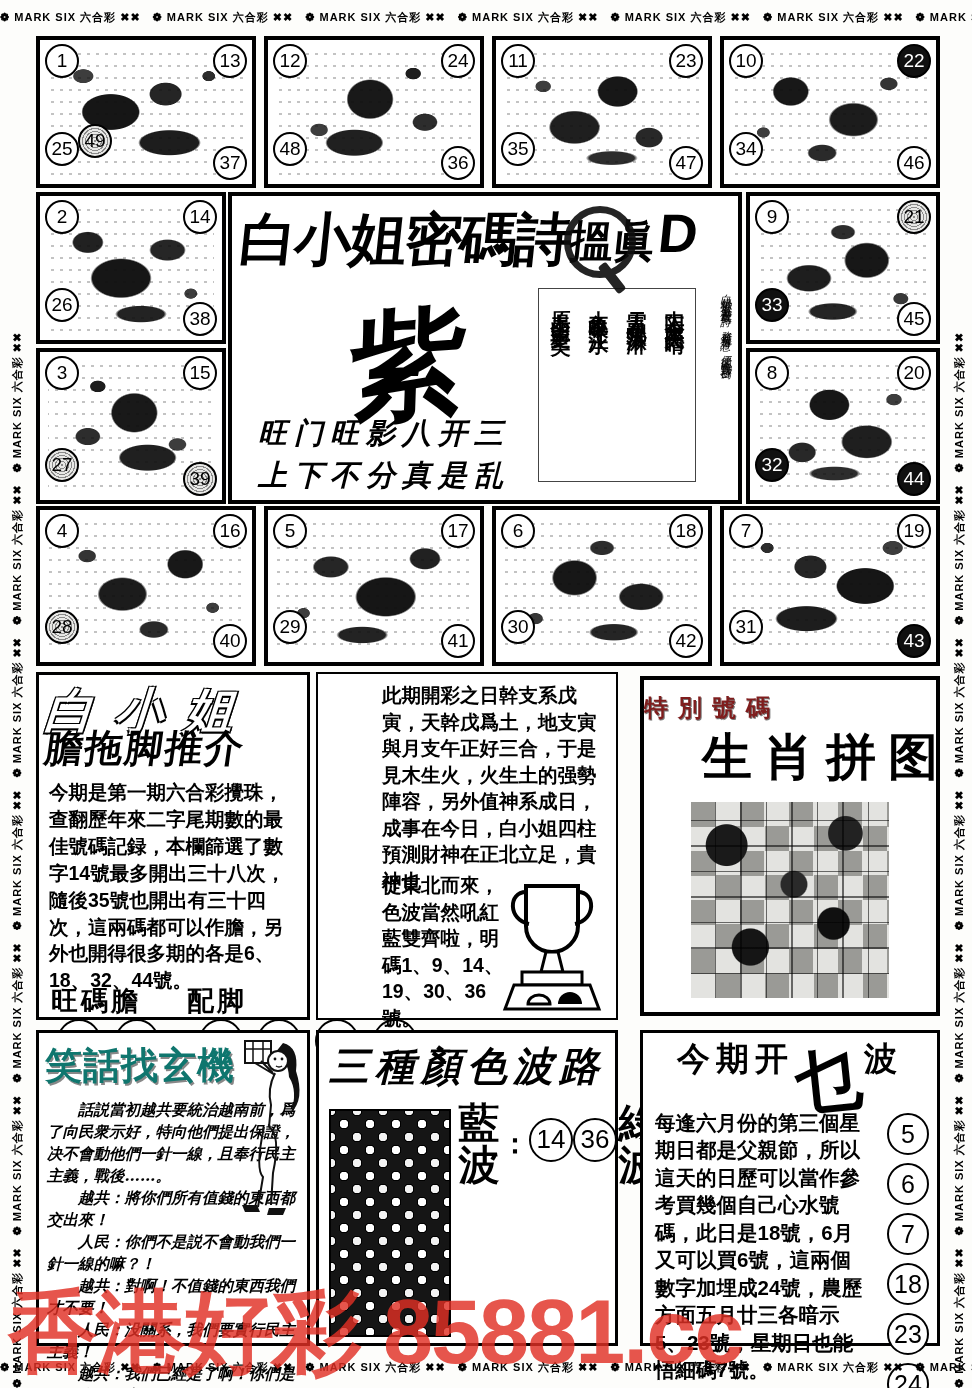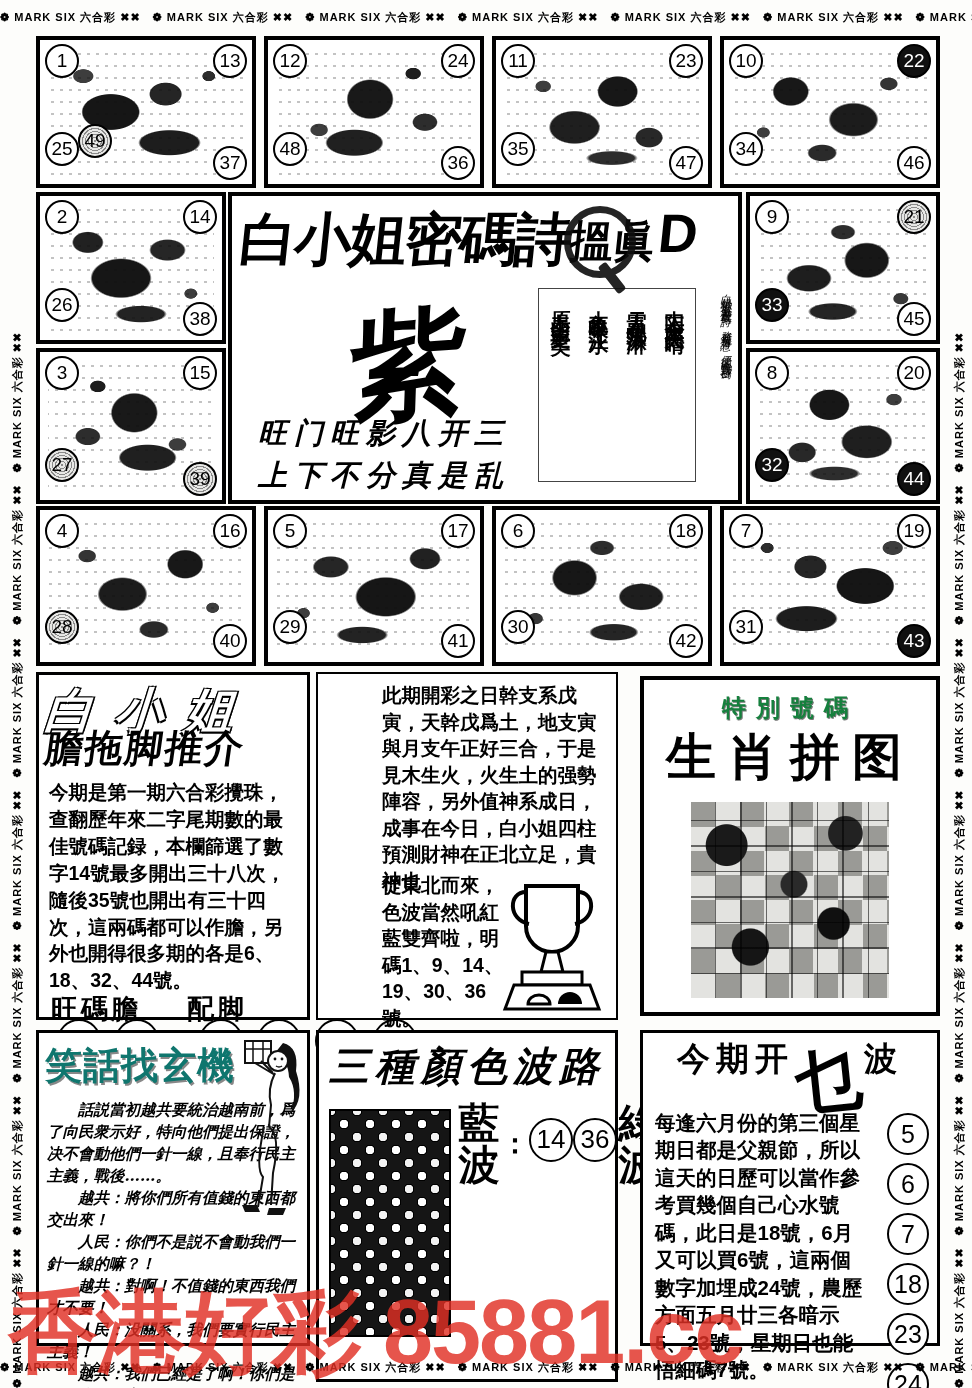--- a/index.html
+++ b/index.html
@@ -84,38 +84,38 @@
      text-shadow:-2px -2px 0 #000,2px -2px 0 #000,-2px 2px 0 #000,2px 2px 0 #000,
                  -2px 0 0 #000,2px 0 0 #000,0 -2px 0 #000,0 2px 0 #000;}
   
   .dt-outline{position:absolute;left:10px;top:4px;font-size:48px;letter-spacing:22px;white-space:nowrap;
       transform:skewX(-18deg);color:#fff;font-weight:900;
       text-shadow:-1.5px -1.5px 0 #000,1.5px -1.5px 0 #000,-1.5px 1.5px 0 #000,1.5px 1.5px 0 #000;}
   .dt-title{position:absolute;left:6px;top:48px;font-size:38px;font-weight:900;letter-spacing:2px;
       transform:skewX(-8deg);white-space:nowrap;}
   .dt-body{position:absolute;left:10px;top:104px;width:248px;font-size:19.5px;line-height:1.38;
       font-weight:600;}
-  .dt-labels{position:absolute;left:12px;top:316px;font-size:27px;font-weight:900;letter-spacing:3px;}
+  .dt-labels{position:absolute;left:12px;top:308px;font-size:27px;font-weight:900;letter-spacing:3px;}
   .dt-labels .lab2{margin-left:46px;}
   .dt-nums{position:absolute;left:18px;top:344px;display:flex;align-items:center;}
   .cnum{width:44px;height:44px;border:2.5px solid #000;border-radius:50%;display:flex;align-items:center;
       justify-content:center;font-size:26px;font-weight:500;background:#fff;box-sizing:border-box;}
   .dt-nums .cnum{margin-right:14px;}
   .dt-nums .gap{width:26px;}
   
   .sb-title{position:absolute;left:6px;top:6px;width:52px;font-size:40px;line-height:1.18;
       word-break:break-all;text-align:center;}
   .sb-body1{position:absolute;left:64px;top:8px;width:230px;font-size:19.5px;line-height:1.36;font-weight:600;}
   .sb-body2{position:absolute;left:64px;top:198px;width:128px;font-size:19.5px;line-height:1.36;font-weight:600;}
   .trophy{position:absolute;right:2px;bottom:2px;z-index:2;}
   
-  .sx-sub{position:absolute;left:0;top:12px;width:100%;text-align:center;font-size:24px;font-weight:700;
-      letter-spacing:10px;color:#15803d;text-shadow:1px 1px 0 #777;}
+  .sx-sub{position:absolute;left:0;top:12px;width:100%;font-size:24px;font-weight:700;
+      letter-spacing:10px;color:#7f1d1d;text-shadow:1px 1px 0 #777;}
   .sx-title{position:absolute;left:0;top:44px;width:100%;text-align:center;font-size:50px;font-weight:900;
-      font-family:"DejaVu Serif",serif;letter-spacing:12px;}
+      font-family:"DejaVu Serif",serif;letter-spacing:12px;padding-left:36px;}
   .puzzle{position:absolute;left:50%;top:122px;transform:translateX(-50%);width:198px;height:196px;
       background:
        repeating-linear-gradient(0deg, transparent 0 24px, rgba(0,0,0,.55) 24px 25.5px),
        repeating-linear-gradient(90deg, transparent 0 24px, rgba(0,0,0,.55) 24px 25.5px),
        radial-gradient(circle 34px at 18% 22%, #1a1a1a 60%, transparent 63%),
        radial-gradient(circle 28px at 78% 16%, #222 60%, transparent 64%),
        radial-gradient(circle 30px at 30% 74%, #151515 60%, transparent 64%),
        radial-gradient(circle 26px at 72% 62%, #101010 60%, transparent 65%),
        radial-gradient(circle 22px at 52% 42%, #2a2a2a 58%, transparent 64%),
        repeating-conic-gradient(#e3e3e0 0 25%, #9a9a96 0 50%);
@@ -337,21 +337,21 @@
     <div class="jk-body">
       <p>話説當初越共要統治越南前，爲了向民衆示好，特向他們提出保證，决不會動他們一針一線，且奉行民主主義，戰後……。</p>
       <p>越共：將你們所有值錢的東西都交出來！</p>
       <p>人民：你們不是説不會動我們一針一線的嘛？！</p>
       <p>越共：對啊！不值錢的東西我們才不要！</p>
       <p>人民：没關系，我們要實行民主主義！</p>
       <p>越共：我們已經是了啊！你們是民，我們是主啊！！</p>
     </div>
   </div>
 
-  <div class="panel" style="left:316px;top:1030px;width:302px;height:352px">
+  <div class="panel" style="left:316px;top:1030px;width:302px;height:316px">
     <div class="s3-title">三種顏色波路</div>
     <div class="balls"></div>
     <div class="s3-cols">
       <div class="s3-col">
         <div class="cname">藍波</div>
         <div class="colon">：</div>
         <span class="cnum">14</span>
         <span class="cnum">36</span>
       </div>
       <div class="s3-col">

